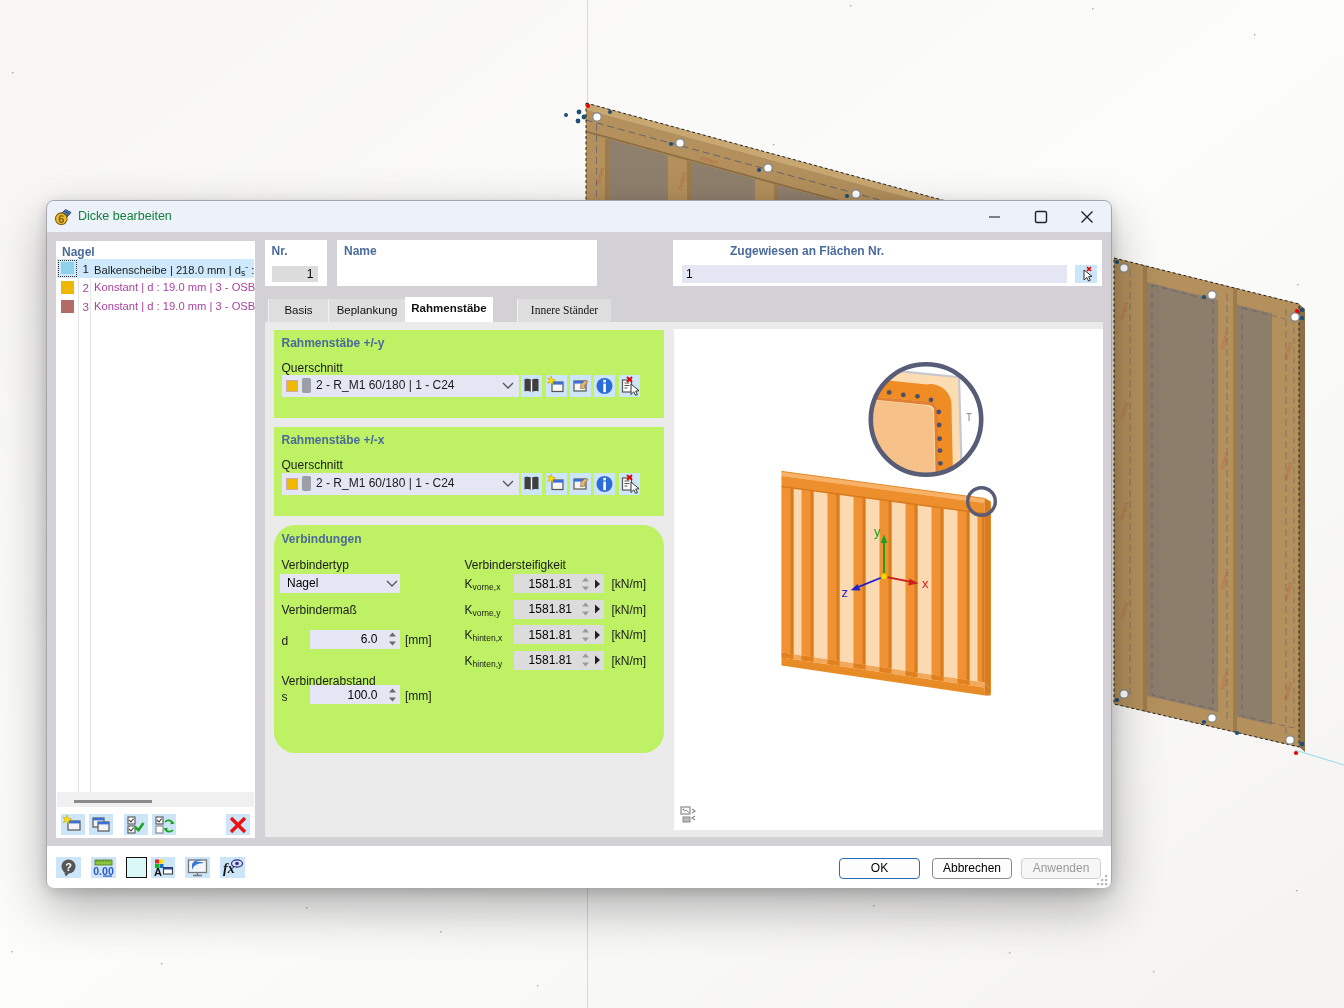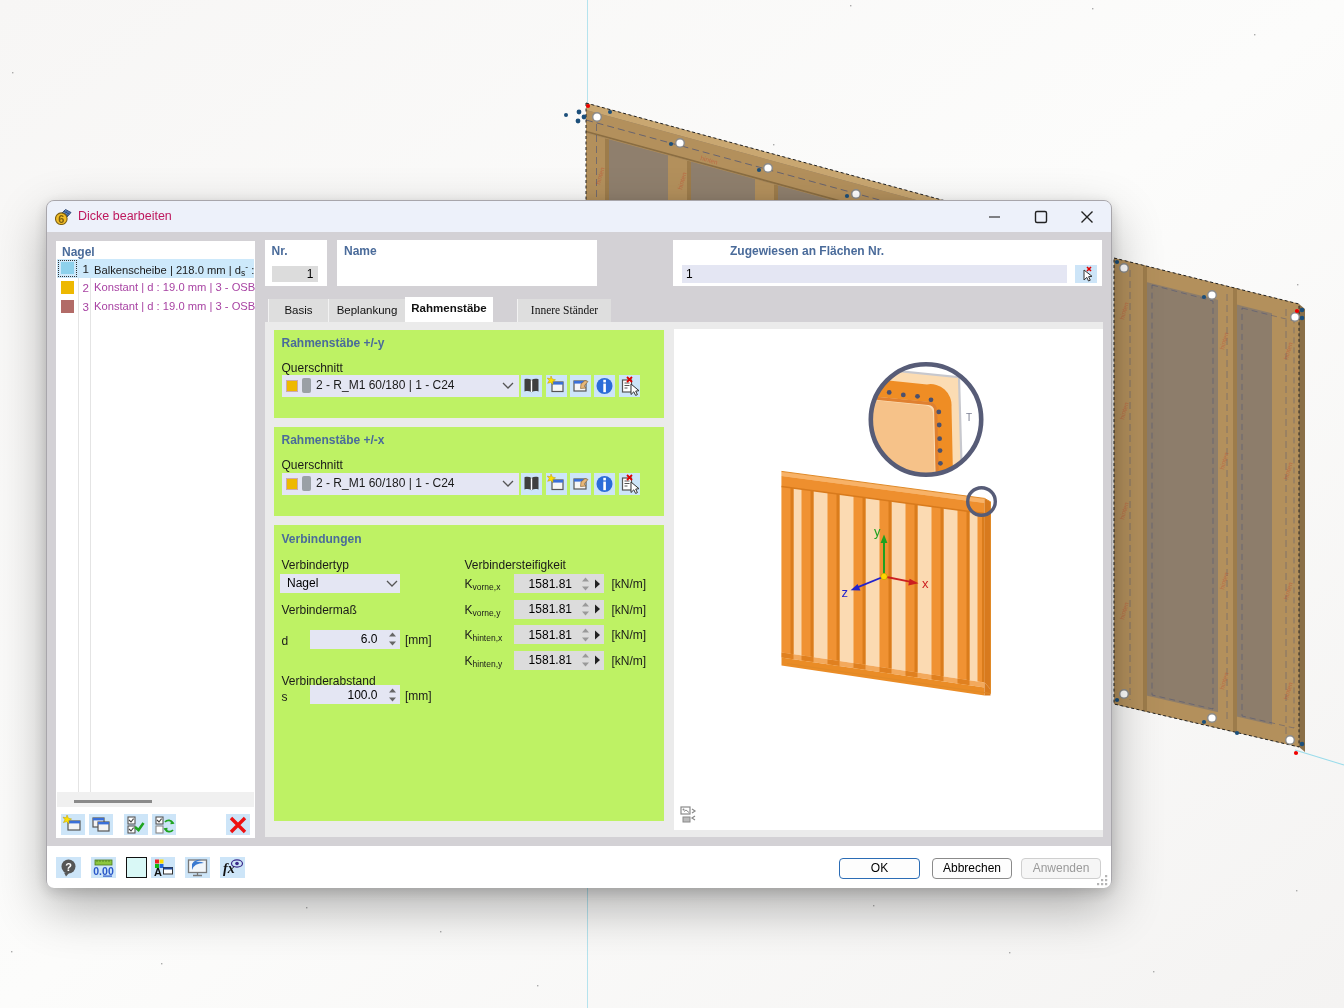--- a/index.html
+++ b/index.html
@@ -3,21 +3,21 @@
 <meta charset="utf-8">
 <style>
 html,body{margin:0;padding:0;width:1344px;height:1008px;overflow:hidden;
   font-family:"Liberation Sans",sans-serif;background:#fbfbfa;}
 *{box-sizing:border-box;}
 .abs{position:absolute;}
 #dialog{position:absolute;left:46px;top:200px;width:1066px;height:688px;
   background:#d3d1d5;border:1px solid #a8a6ab;border-radius:8px;
   box-shadow:0 20px 50px rgba(0,0,0,.30), 0 4px 14px rgba(0,0,0,.16);}
 #titlebar{position:absolute;left:0;top:0;width:1064px;height:31px;background:#edf1fa;border-radius:7px 7px 0 0;}
-#titletext{position:absolute;left:31px;top:8px;font-size:12.5px;color:#be185d;}
+#titletext{position:absolute;left:31px;top:8px;font-size:12.5px;color:#15803d;}
 .panel{position:absolute;background:#fff;overflow:hidden;}
 .hdr{position:absolute;color:#4a6b9a;font-weight:bold;font-size:12px;white-space:nowrap;}
 .lbl{position:absolute;color:#1a1a1a;font-size:12px;white-space:nowrap;}
 .inp{position:absolute;background:#e4e6f3;font-size:12px;color:#000;white-space:nowrap;overflow:hidden;}
 .inpg{position:absolute;background:#dcdcdc;font-size:12px;color:#000;white-space:nowrap;overflow:hidden;}
 .ibtn{position:absolute;background:#cde5f8;}
 .tab{position:absolute;top:98px;height:23px;background:#dedede;font-size:11.5px;color:#111;
   text-align:center;line-height:23px;border-left:1px solid #f2f2f2;}
 #tabpage{position:absolute;left:217.5px;top:121px;width:838.5px;height:514.5px;background:#ebebeb;}
 .grp{position:absolute;background:#bef264;left:9.5px;width:390px;}
@@ -343,21 +343,21 @@
         <rect x="9.3" y="8.6" width="2.6" height="8.6" fill="#fff"></rect>
       </svg>
       <svg class="abs" style="left:344.5px;top:46px" width="21" height="22" viewBox="0 0 21 22">
         <rect x="3.5" y="5" width="9" height="12" fill="#fff" stroke="#555" stroke-width="1.2"></rect>
         <path d="M5.5,8 h5 M5.5,10.5 h5 M5.5,13 h3" stroke="#555" stroke-width="1"></path>
         <path d="M8,2 l5,5 M13,2 l-5,5" stroke="#d00" stroke-width="1.8"></path>
         <path d="M12,9 L12,19.5 L14.8,16.8 L16.6,20.4 L18.4,19.6 L16.7,16.1 L20,15.7 Z" fill="#fff" stroke="#333" stroke-width="1"></path>
       </svg>
     </div>
 
-    <div class="grp" style="top:203px;height:296px;">
+    <div class="grp" style="top:203px;height:228px;border-radius:21px;">
       <div class="hdr" style="left:7.5px;top:7px;">Verbindungen</div>
       <div class="lbl" style="left:7.5px;top:33px;">Verbindertyp</div>
       <div class="inp" style="left:6px;top:48.5px;width:120px;height:19px;padding:2.5px 0 0 7px;">Nagel</div>
       <svg class="abs" style="left:112px;top:54.5px" width="12" height="8">
           <path d="M1,1 L6,6 L11,1" fill="none" stroke="#555" stroke-width="1.3"></path>
         </svg>
       <div class="lbl" style="left:7.5px;top:78px;">Verbindermaß</div>
       <div class="lbl" style="left:7.5px;top:108.5px;">d</div>
       <div class="inp" style="left:35.5px;top:104.5px;width:90px;height:19px;text-align:right;padding:2.5px 22px 0 0;">6.0</div>
       <div class="lbl" style="left:131px;top:108px;">[mm]</div>

